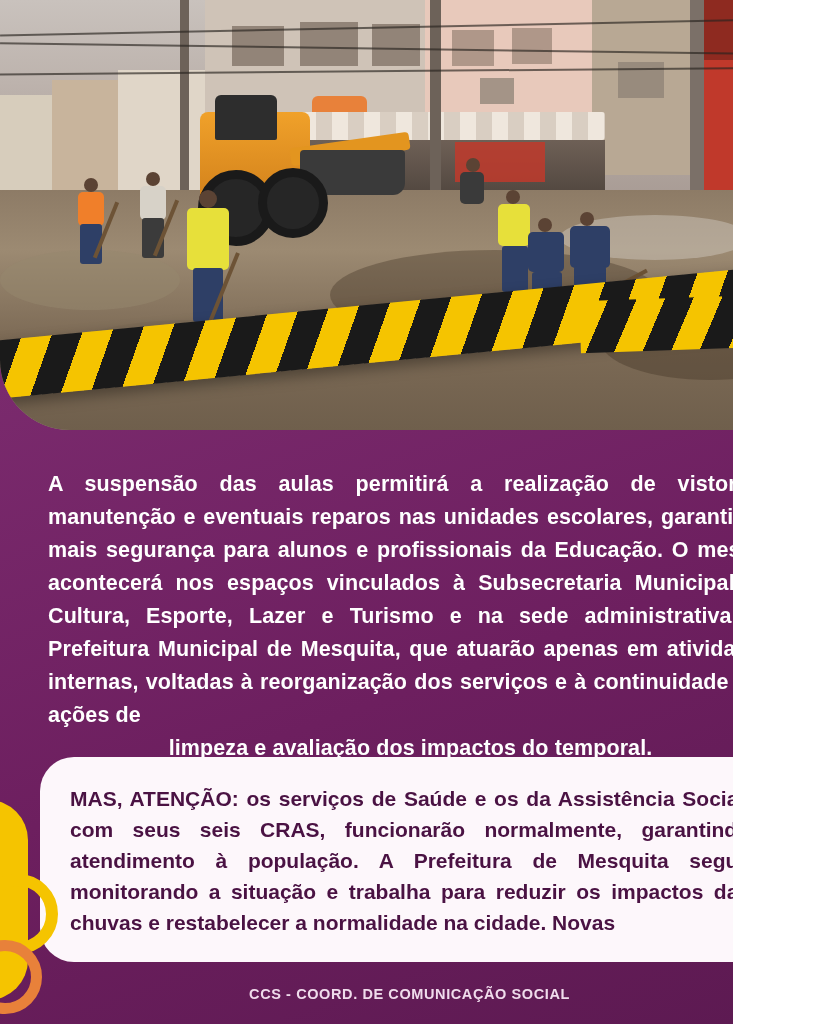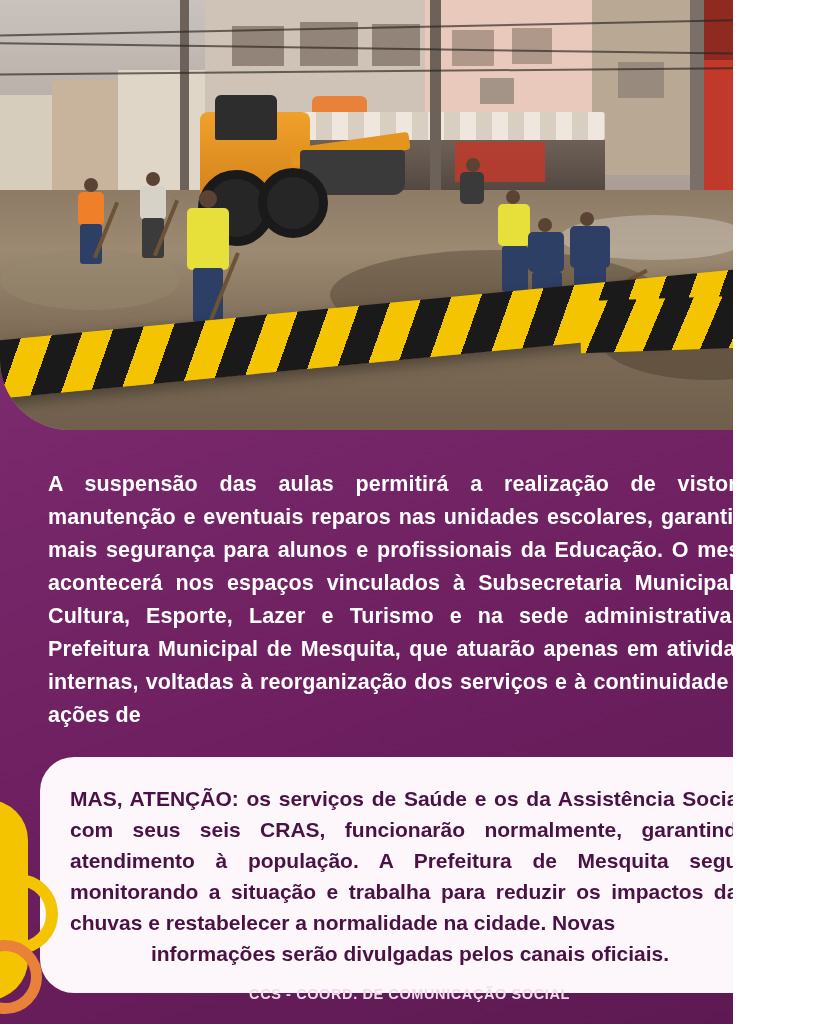--- a/index.html
+++ b/index.html
@@ -351,25 +351,25 @@
       <div class="mud-patch" style="left:700px;top:300px;width:120px;height:40px;background:rgba(80,65,50,.4);"></div>
       <div class="mud-patch" style="left:740px;top:280px;width:70px;height:30px;background:rgba(200,150,150,.35);"></div>
 
       <div class="tape"></div>
       <div class="tape-2"></div>
     </div>
   </div>
 
   <div class="body-text">
     <span>A suspensão das aulas permitirá a realização de vistorias, manutenção e eventuais reparos nas unidades escolares, garantindo mais segurança para alunos e profissionais da Educação. O mesmo acontecerá nos espaços vinculados à Subsecretaria Municipal de Cultura, Esporte, Lazer e Turismo e na sede administrativa da Prefeitura Municipal de Mesquita, que atuarão apenas em atividades internas, voltadas à reorganização dos serviços e à continuidade das ações de</span>
+    <span class="last-line">limpeza e avaliação dos impactos do temporal.</span>
   </div>
 
   <div class="card">
     <b>MAS, ATENÇÃO:</b><span> os serviços de Saúde e os da Assistência Social, com seus seis CRAS, funcionarão normalmente, garantindo atendimento à população. A Prefeitura de Mesquita segue monitorando a situação e trabalha para reduzir os impactos das chuvas e restabelecer a normalidade na cidade. Novas</span>
-    <span class="centered">informações serão divulgadas pelos canais oficiais.</span>
   </div>
 
   <div class="ribbon">
     <div class="band o"></div>
     <div class="band y"></div>
     <div class="ring"></div>
     <div class="ring2"></div>
   </div>
 
   <div class="footer">CCS - COORD. DE COMUNICAÇÃO SOCIAL</div>

